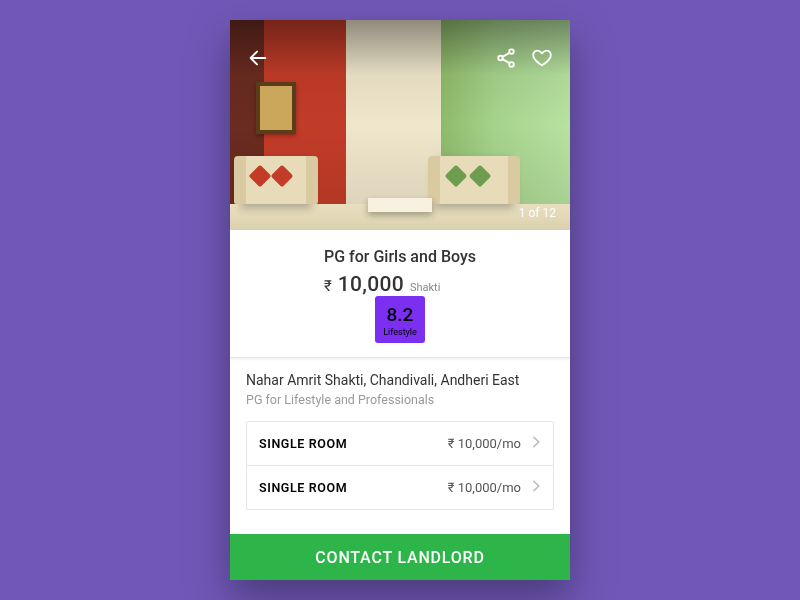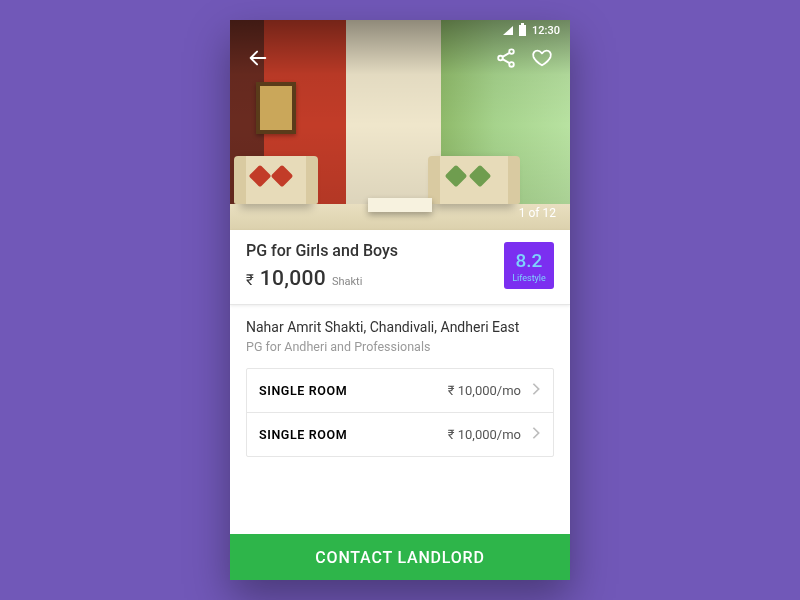--- a/index.html
+++ b/index.html
@@ -65,33 +65,33 @@
   .table { position:absolute; left:50%; bottom:18px; transform:translateX(-50%); width:64px; height:14px; background:#f7f2df; box-shadow:0 3px 6px rgba(0,0,0,0.3); }
   .frame { position:absolute; width:40px; height:52px; top:62px; left:26px; background:#caa75a; border:4px solid #5a3b1a; box-shadow:0 2px 4px rgba(0,0,0,0.3); }
 
   .counter {
     position:absolute; right:14px; bottom:10px;
     font-size:12px; color:#fff;
   }
 
   
   .summary {
-    padding: 11px 16px 14px;
+    padding: 17px 16px 14px;
     display:flex; justify-content:space-between; align-items:center;
     border-bottom:1px solid #e6e6e6;
     box-shadow: 0 1px 3px rgba(0,0,0,0.08);
-    position:relative; z-index:1; background:#fff;
+    position:relative; z-index:1; background:#fff;flex-direction:column;
   }
   .summary h1 { font-size:16px; font-weight:500; color:#333; margin-bottom:6px; }
   .price-row { display:flex; align-items:baseline; gap:6px; color:#333; }
   .price-row .rupee { font-size:15px; }
   .price-row .amount { font-size:21px; font-weight:500; letter-spacing:0.3px; }
   .price-row .suffix { font-size:11px; color:#888; }
   .rating {
-    width:50px; height:47px; background:#7b2ff0; color:#7dd3fc;
+    width:50px; height:47px; background:#7b2ff0; color:#000000;
     border-radius:3px; display:flex; flex-direction:column; align-items:center; justify-content:center;
   }
   .rating .score { font-size:19px; font-weight:500; }
   .rating .tag   { font-size:9px; margin-top:1px; }
 
   
   .details { padding: 14px 16px 0; background:#fff; flex:1; }
   .addr { font-size:14px; color:#333; margin-bottom:4px; }
   .sub  { font-size:12.5px; color:#9a9a9a; margin-bottom:14px; }
 
@@ -113,25 +113,20 @@
     font-size:16px; font-weight:500; letter-spacing:0.8px;
     cursor:pointer;
   }
 </style>
 </head>
 <body>
 
 <div class="phone">
 
   <div class="hero">
-    <div class="statusbar">
-      <span class="sig"></span>
-      <span class="batt"></span>
-      <span>12:30</span>
-    </div>
 
     <div class="appbar">
       <div class="iconbtn">
         <svg viewBox="0 0 24 24">
             <path d="M20 12H5"></path>
             <path d="M11 5l-7 7 7 7"></path>
           </svg>
       </div>
       <div class="right">
         <div class="iconbtn">
@@ -176,21 +171,21 @@
       </div>
     </div>
     <div class="rating">
       <div class="score">8.2</div>
       <div class="tag">Lifestyle</div>
     </div>
   </div>
 
   <div class="details">
     <div class="addr">Nahar Amrit Shakti, Chandivali, Andheri East</div>
-    <div class="sub">PG for Andheri and Professionals</div>
+    <div class="sub">PG for Lifestyle and Professionals</div>
 
     <div class="room-list">
       <div class="room">
         <span class="name">SINGLE ROOM</span>
         <span class="rprice">
           <span>₹ 10,000/mo</span>
           <span class="chev"><svg viewBox="0 0 10 16">
                 <path d="M2 2l6 6-6 6"></path>
               </svg></span>
         </span>

